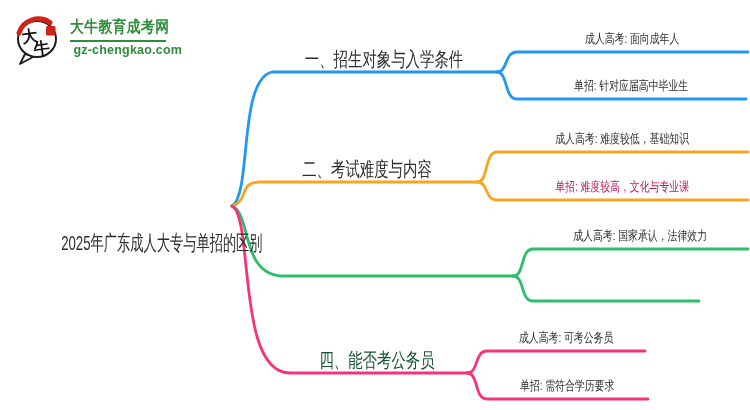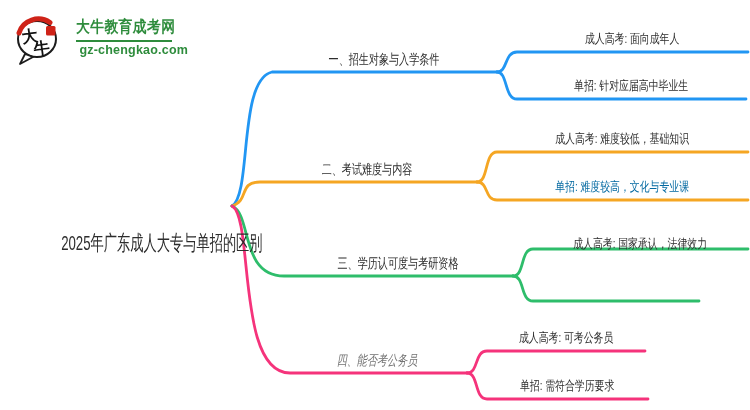--- a/index.html
+++ b/index.html
@@ -13,27 +13,27 @@
   .node {
     position:absolute; height:22px; line-height:22px;
     text-align:center; color:#2d2d2d; white-space:nowrap;
   }
   .node .cn {
     display:inline-block; white-space:nowrap;
     transform:scaleX(0.74); transform-origin:50% 50%;
   }
   .root-title { font-size:21px; font-weight:500; }
   .root-title .cn { transform:scaleX(0.63); }
-  .branch-label { font-size:14px; }
+  .branch-label { font-size:20px; }
   .branch-label .cn { transform:scaleX(0.72); }
   .child-label { font-size:13px; }
   .child-label .cn { transform:scaleX(0.76); }
   
   .logo { position:absolute; left:12px; top:14px; display:flex; align-items:flex-start; }
-  .logo-text { margin-left:12px; padding-top:3px; }
+  .logo-text { margin-left:6px; padding-top:3px; }
   .logo-name {
     font-size:16px; font-weight:bold; letter-spacing:0.5px;
     display:inline-block; transform:scaleX(0.86); transform-origin:0 50%;
   }
   .logo-rule { width:96px; height:2px; margin:2px 0 1px 0; }
   .logo-domain { font-size:12.5px; font-weight:bold; letter-spacing:0.2px; }
 </style>
 </head>
 <body>
 
@@ -79,40 +79,37 @@
   <div class="node root-title" style="left: 2px; top: 195px; width: 228px; color: rgb(45, 45, 45); margin-top: 37px;">
     <span class="cn">2025年广东成人大专与单招的区别</span>
   </div>
 
   <div class="node branch-label" style="left: 270px; top: 48px; width: 227px; color: rgb(45, 45, 45);">
     <span class="cn">一、招生对象与入学条件</span>
   </div>
   <div class="node branch-label" style="left: 256px; top: 158px; width: 221px; color: rgb(45, 45, 45);">
     <span class="cn">二、考试难度与内容</span>
   </div>
-  <div class="node branch-label" style="left: 282px; top: 252px; width: 231px; color: rgb(45, 45, 45);">
-    <span class="cn">三、学历认可度与考研资格</span>
-  </div>
-  <div class="node branch-label" style="left: 287px; top: 349px; width: 180px; color: #737373; font-style: italic;">
+  <div class="node branch-label" style="left: 287px; top: 349px; width: 180px; color: #14532d;">
     <span class="cn">四、能否考公务员</span>
   </div>
 
   <div class="node child-label" style="left: 516px; top: 28px; width: 232px; color: rgb(45, 45, 45);">
     <span class="cn">成人高考: 面向成年人</span>
   </div>
   <div class="node child-label" style="left: 516px; top: 75px; width: 230px; color: rgb(45, 45, 45);">
     <span class="cn">单招: 针对应届高中毕业生</span>
   </div>
   <div class="node child-label" style="left: 497px; top: 128px; width: 251px; color: rgb(45, 45, 45); text-align: center;">
     <span class="cn">成人高考: 难度较低，基础知识</span>
   </div>
-  <div class="node child-label" style="left: 497px; top: 176px; width: 251px; color: #0369a1;">
+  <div class="node child-label" style="left: 497px; top: 176px; width: 251px; color: #be185d;">
     <span class="cn">单招: 难度较高，文化与专业课</span>
   </div>
-  <div class="node child-label" style="left: 533px; top: 225px; width: 215px; color: rgb(45, 45, 45); margin-top: 8px;">
+  <div class="node child-label" style="left: 533px; top: 225px; width: 215px; color: rgb(45, 45, 45);">
     <span class="cn">成人高考: 国家承认，法律效力</span>
   </div>
   <div class="node child-label" style="left: 487px; top: 327px; width: 158px; color: rgb(45, 45, 45);">
     <span class="cn">成人高考: 可考公务员</span>
   </div>
   <div class="node child-label" style="left: 487px; top: 375px; width: 161px; color: rgb(45, 45, 45);">
     <span class="cn">单招: 需符合学历要求</span>
   </div>
 
 </div>

